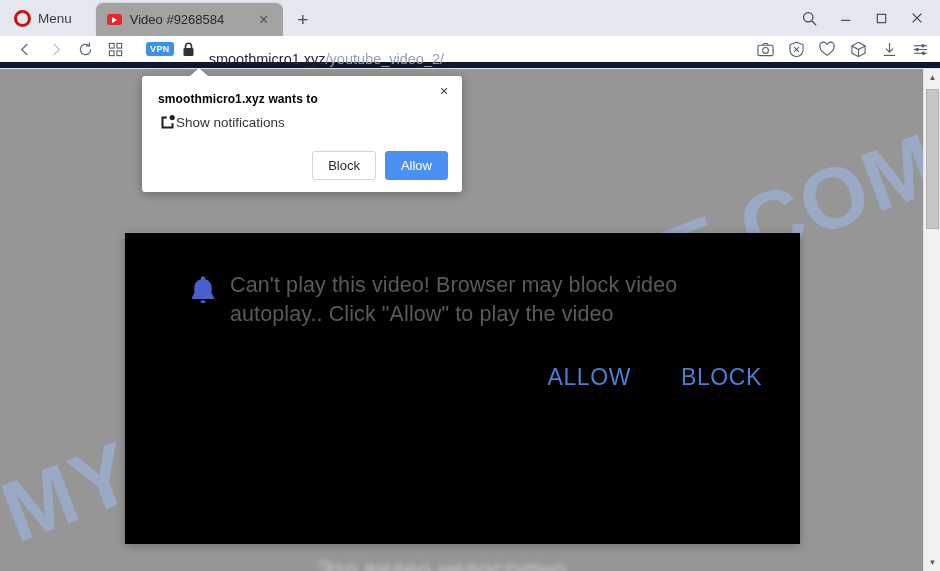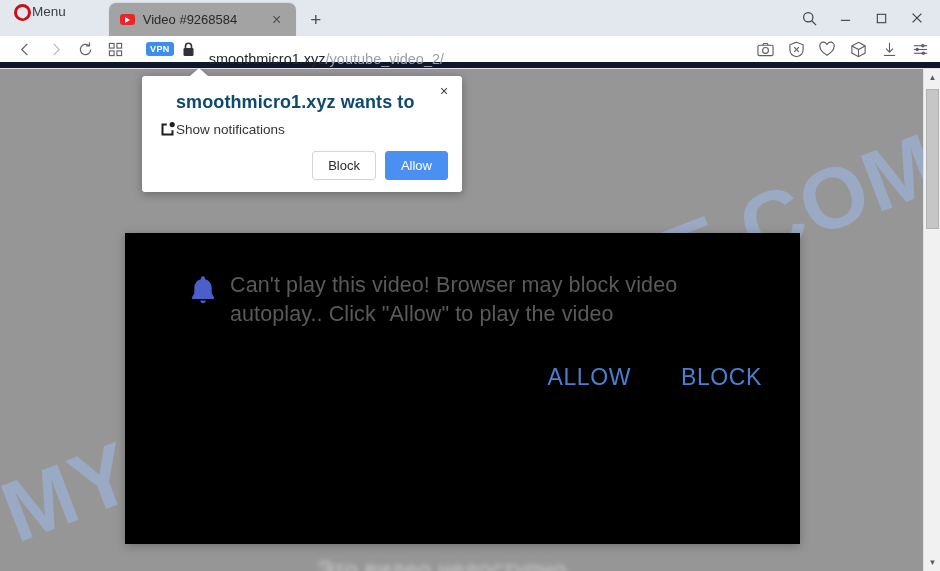--- a/index.html
+++ b/index.html
@@ -11,22 +11,22 @@
   }
 
   
   .titlebar {
     position: absolute; top: 0; left: 0;
     width: 940px; height: 36px;
     background: #e3e8ef;
     display: flex; align-items: flex-end;
   }
   .menu-btn {
-    display: flex; align-items: flex-start; gap: 1px;
-    height: 28px; margin: 0 22px 4px 8px;
+    display: flex; align-items: center; gap: 7px;
+    height: 28px; margin: 0 3px 4px 8px;
     padding: 0 6px; cursor: default;
   }
   .opera-logo {
     width: 17px; height: 17px; border-radius: 50%;
     border: 3.3px solid #cc0f16;
     position: relative;
   }
   .opera-logo::after{
     content:""; position:absolute; left:50%; top:50%;
     transform: translate(-50%,-50%);
@@ -200,22 +200,22 @@
     border-bottom: 8px solid #fff;
     filter: drop-shadow(0 -1px 1px rgba(0,0,0,.12));
   }
   .perm-close {
     position: absolute; right: 9px; top: 6px;
     width: 18px; height: 18px;
     display: flex; align-items: center; justify-content: center;
     font-size: 14px; color: #3c3c3c; cursor: pointer;
   }
   .perm-title {
-    font-size: 18px; font-weight: bold; color: #0c4a6e;
-    padding: 16px 0 0 34px; letter-spacing: .1px;
+    font-size: 12px; font-weight: bold; color: #000000;
+    padding: 16px 0 0 16px; letter-spacing: .1px;
   }
   .perm-perm {
     display: flex; align-items: center; 
     padding: 8px 0 0 18px;
   }
   .perm-ico { width: 16px; height: 16px; flex: 0 0 auto; }
   .perm-ptext { font-size: 13.5px; color: #343434; }
   .perm-buttons {
     position: absolute; right: 14px; bottom: 12px;
     display: flex; gap: 9px;

